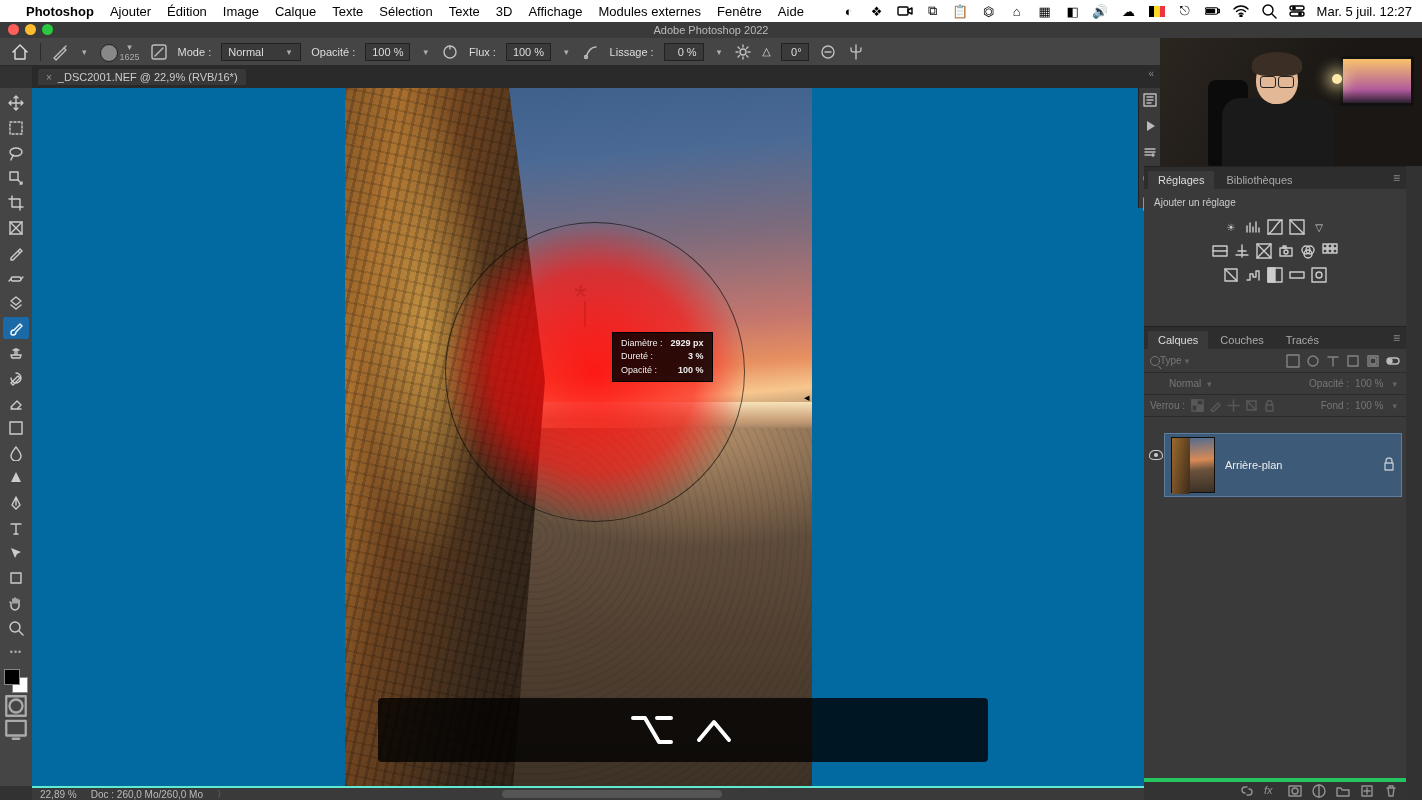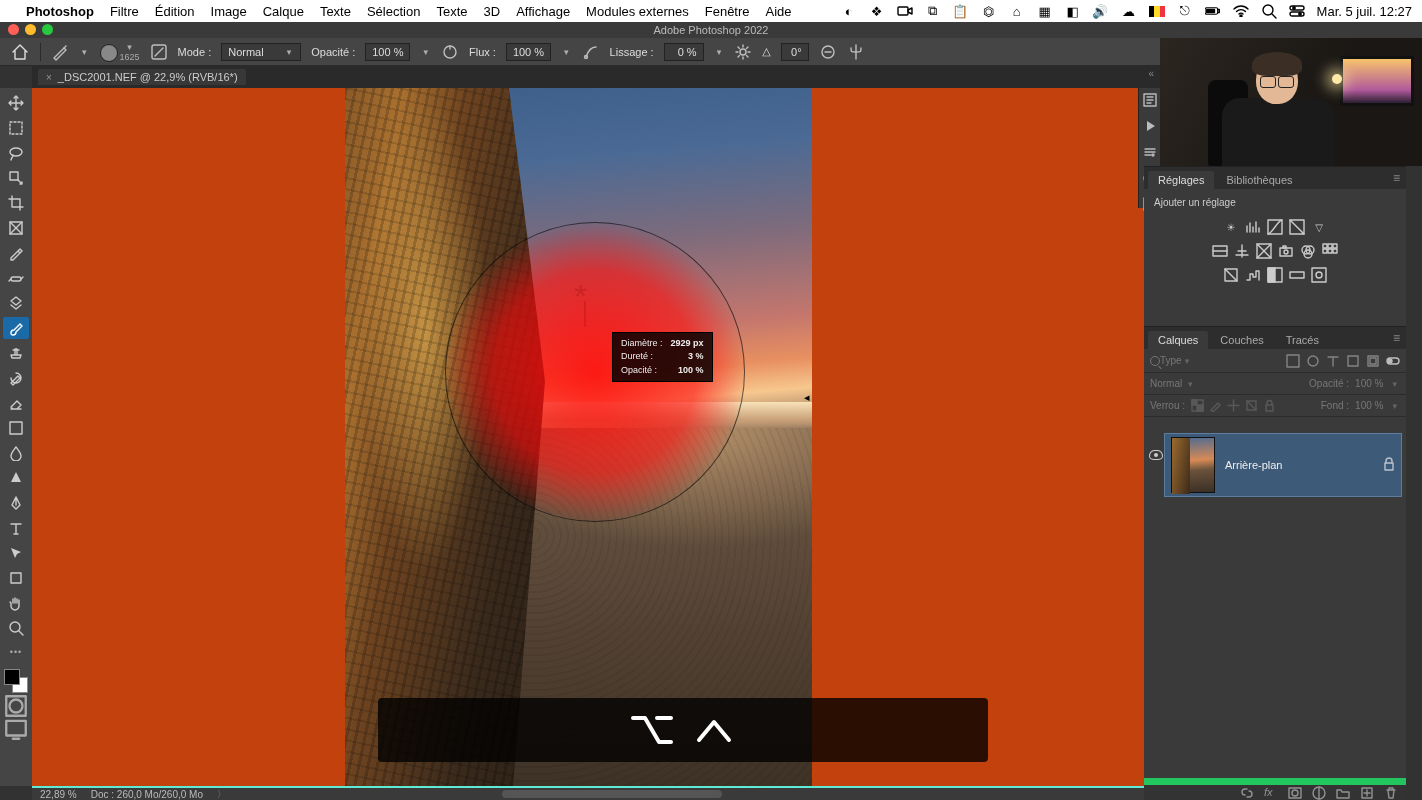--- a/index.html
+++ b/index.html
@@ -43,21 +43,21 @@
   .tool-col .tool { width:26px; height:22px; display:flex; align-items:center; justify-content:center; color:#ccc; position:relative; border-radius:2px;}
   .tool-col .tool.active { background:#1a6aa8; color:#fff;}
   .tool-col .tool svg { width:16px; height:16px; }
   .swatch-pair { position:relative; width:24px; height:24px; margin-top:4px;}
   .swatch-pair .fg { position:absolute; top:0; left:0; width:16px;height:16px; background:#000; border:1px solid #888;}
   .swatch-pair .bg { position:absolute; bottom:0; right:0; width:16px;height:16px; background:#fff; border:1px solid #888;}
   .tool-col .mini { width:26px; height:20px; display:flex; align-items:center; justify-content:center; color:#aaa;}
   .tool-col .dots { letter-spacing:1px; font-size:9px;}
 
   
-  .canvas-wrap { position:absolute; top:88px; left:32px; right:262px; bottom:14px; background:#c2410c; overflow:hidden;}
+  .canvas-wrap { position:absolute; top:88px; left:32px; right:262px; bottom:14px; background:#0369a1; overflow:hidden;}
   .doc-img { position:absolute; top:0; left:313px; width:467px; height:698px; overflow:hidden;}
   .sky { position:absolute; inset:0; background: linear-gradient(175deg,#3d5e8a 0%, #4a6a95 12%, #7d6b7c 24%, #c4766d 36%, #e89060 42%, #f7c78e 46%, #7a6250 52%, #6b5644 70%, #4a3b2d 100%);}
   .rock { position:absolute; top:0; left:0; width:200px; height:698px; background:
       radial-gradient(ellipse 90px 340px at 40% 35%, rgba(255,200,90,0.6),transparent 70%),
       linear-gradient(100deg,#8a5a28 0%, #a9702f 18%, #6f4420 38%, #3a2a1c 72%, #2a1f16 100%);
       clip-path: polygon(0 0, 82% 0, 100% 42%, 84% 100%, 0 100%);
       }
   .rock::after{content:"";position:absolute;inset:0;background:repeating-linear-gradient(102deg, rgba(0,0,0,0.25) 0 3px, transparent 3px 9px), repeating-linear-gradient(12deg, rgba(0,0,0,0.18) 0 2px, transparent 2px 11px); mix-blend-mode:multiply; opacity:.7;}
   .sand { position:absolute; left:0; right:0; top:340px; bottom:0; background:
       radial-gradient(ellipse 420px 200px at 75% 0%, rgba(255,200,140,0.5), transparent 60%),
@@ -112,45 +112,45 @@
   .adj-grid .row{ display:flex; gap:4px;}
   .adj-grid .ic{ width:18px;height:18px; display:flex;align-items:center;justify-content:center; color:#ccc;}
 
   .layers-panel{ top:326px; bottom:0;}
   .layers-panel .filter-row{ display:flex; align-items:center; height:24px; padding:0 6px; gap:6px; border-bottom:1px solid #2b2b2b;}
   .layers-panel .filter-row .search{ flex:1; display:flex; align-items:center; gap:0; color:#777; font-size:10px;}
   .layers-panel .filter-row .search .mag{width:10px;height:10px;border:1px solid #777;border-radius:50%;position:relative;}
   .layers-panel .filter-row .search .mag::after{content:"";position:absolute;right:-3px;bottom:-3px;width:4px;height:1px;background:#777;transform:rotate(45deg);}
   .layers-panel .filter-row .fic{ width:14px;height:14px; opacity:.5;}
   .layers-panel .mode-row,.layers-panel .lock-row{ display:flex; align-items:center; height:22px; padding:0 6px; font-size:10px; color:#777; gap:6px; border-bottom:1px solid #2b2b2b;}
-  .layers-panel .mode-row .sel{ flex:1; color:#777;}
+  .layers-panel .mode-row .sel{ flex:1; color:#777;margin-left:19px;}
   .layers-panel .lock-row .licons{ display:flex; gap:5px;}
   .layers-panel .lock-row .lic{width:13px;height:13px;opacity:.5;}
   .layer-row{ display:flex; align-items:center; height:64px; background:#3d5a79; border:1px solid #5b7da0; margin:4px; padding:0 6px; gap:10px; font-size:11px; color:#eee;}
   .eye-col{ width:16px; display:flex; justify-content:center;}
   .eye-col .eye{ width:14px;height:10px; border:1px solid #ccc; border-radius:60% 60% 60% 60% / 100% 100% 60% 60%; position:relative;}
   .eye-col .eye::after{content:"";position:absolute;left:4px;top:2px;width:4px;height:4px;background:#ccc;border-radius:50%;}
   .thumb{ width:44px;height:56px; background:linear-gradient(175deg,#4a6a94 0%, #d88a55 42%, #6a523c 60%, #3a2f24 100%); position:relative; border:1px solid #111;}
   .thumb::before{content:"";position:absolute;left:0;top:0;width:18px;height:56px;background:linear-gradient(100deg,#9b6a2e,#3c2a1a);}
   .layer-row .lock{ margin-left:auto; opacity:.7;}
-  .layers-foot{ position:absolute; bottom:0; left:0; right:0; height:22px; background:#333; display:flex; align-items:center; justify-content:flex-end; gap:10px; padding:0 8px; color:#aaa; border-top:7px solid #22c55e;}
+  .layers-foot{ position:absolute; bottom:0; left:0; right:0; height:22px; background:#333; display:flex; align-items:center; justify-content:flex-end; gap:10px; padding:0 8px; color:#aaa; border-top:4px solid #22c55e;}
   .layers-foot .ic{width:14px;height:14px;opacity:.8;}
 
   .scroll-handle{ position:absolute; right:264px; top:300px; width:8px; height:280px; background:#555; border-radius:4px;}
   .hscroll-handle{ position:absolute; left:470px; bottom:2px; height:8px; width:220px; background:#555; border-radius:4px;}
 
   svg { stroke: currentColor; fill: none; stroke-width:1.4; stroke-linecap:round; stroke-linejoin:round;}
 </style>
 </head>
 <body>
 
 <div class="mac-menubar">
   <span class="apple"></span>
   <span class="app">Photoshop</span>
-  <span>Filtre</span>
+  <span>Ajouter</span>
   <span>Édition</span>
   <span>Image</span>
   <span>Calque</span>
   <span>Texte</span>
   <span>Sélection</span>
   <span>Texte</span>
   <span>3D</span>
   <span>Affichage</span>
   <span>Modules externes</span>
   <span>Fenêtre</span>

